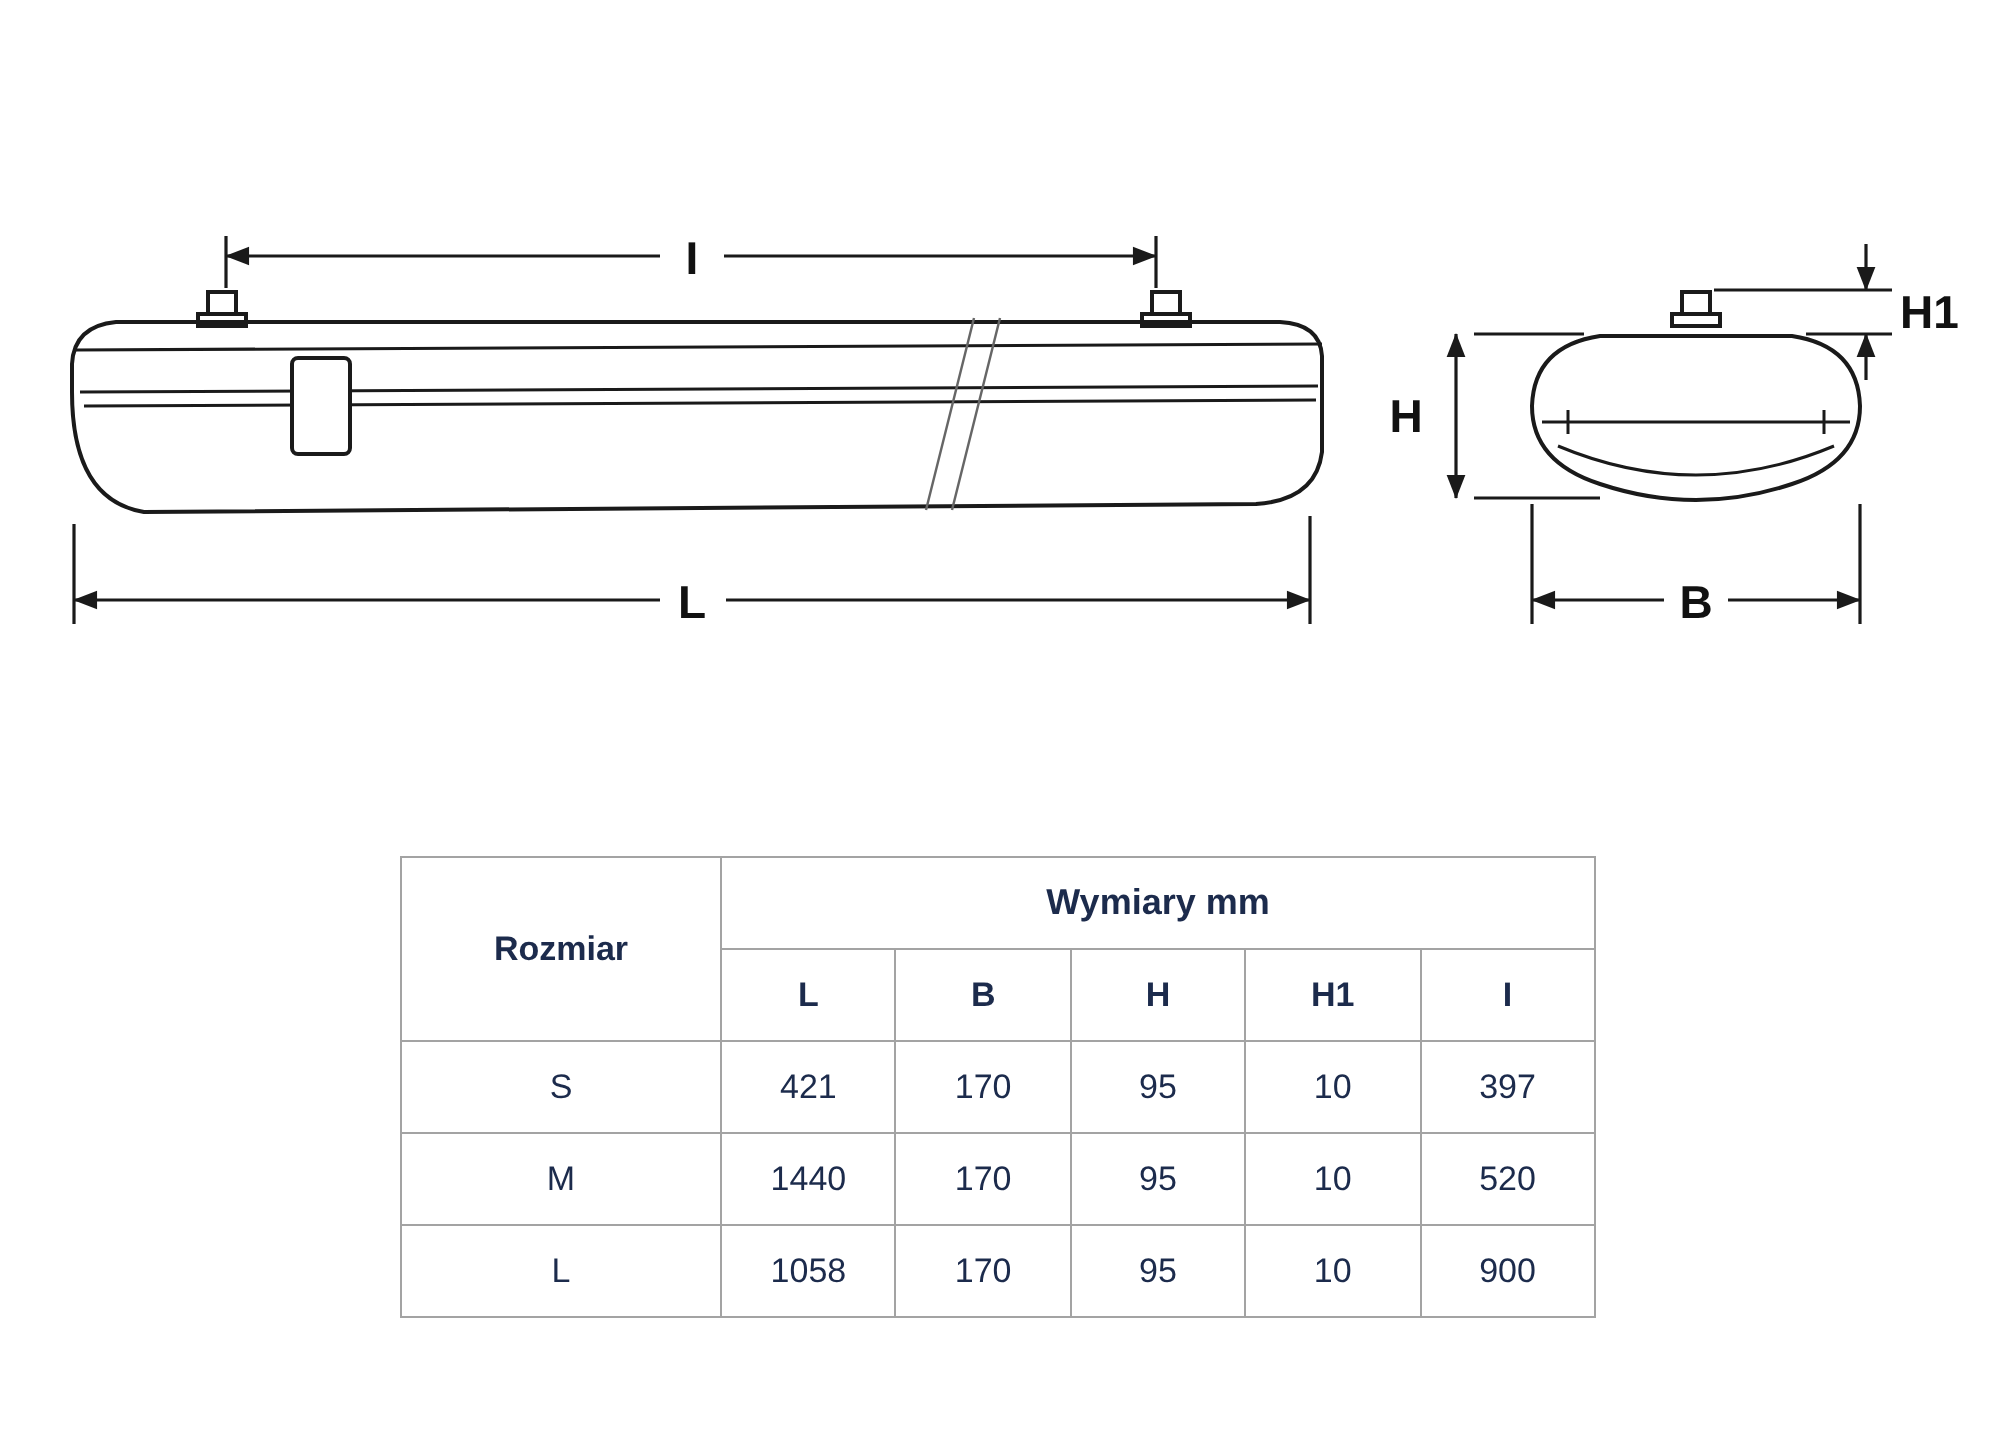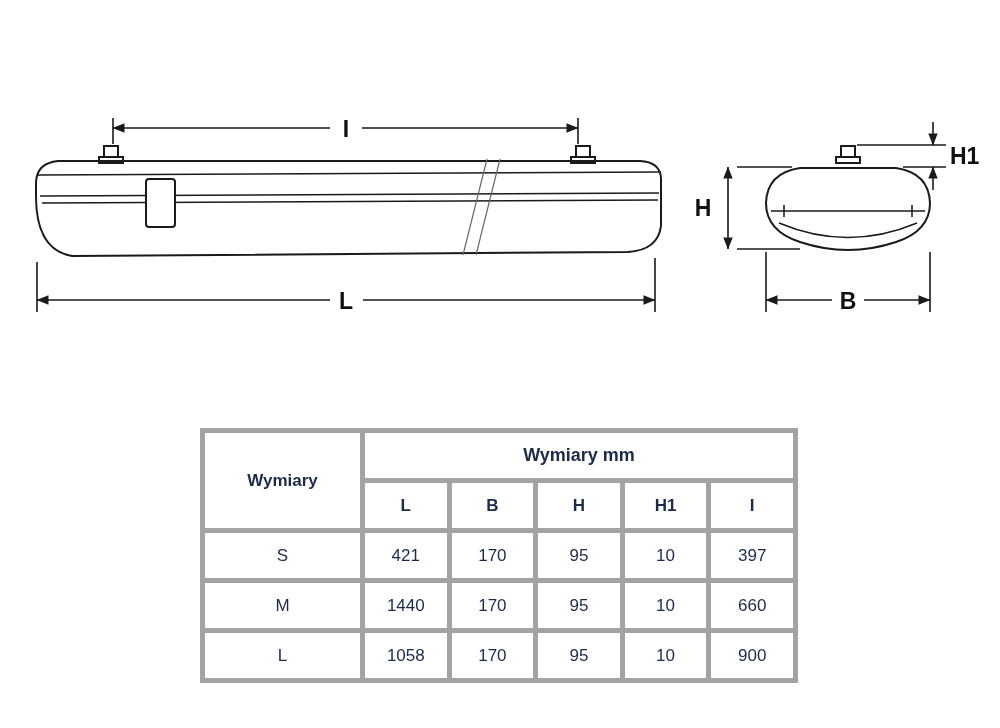--- a/index.html
+++ b/index.html
@@ -24,21 +24,21 @@
     width: 598px;
   }
   table.dims {
     border-collapse: collapse;
     width: 100%;
     color: #1c2b4c;
     font-size: 17px;
     table-layout: fixed;
   }
   table.dims th, table.dims td {
-    border: 5px solid #a3a3a3;
+    border: 1px solid #a3a3a3;
     text-align: center;
     vertical-align: middle;
     padding: 0;
     height: 45px;
   }
   table.dims th { font-weight: bold; font-size: 17px; }
   table.dims td { font-weight: normal; }
   table.dims .group { font-size: 18px; }
   col.size-col { width: 160px; }
 </style>
@@ -130,21 +130,21 @@
       <colgroup>
         <col class="size-col">
         <col>
           <col>
           <col>
           <col>
           <col>
       </colgroup>
       <thead>
         <tr>
-          <th rowspan="2">Wymiary</th>
+          <th rowspan="2">Rozmiar</th>
           <th colspan="5" class="group">Wymiary mm</th>
         </tr>
         <tr>
           <th>L</th>
           <th>B</th>
           <th>H</th>
           <th>H1</th>
           <th>I</th>
         </tr>
       </thead>
@@ -156,21 +156,21 @@
           <td>95</td>
           <td>10</td>
           <td>397</td>
         </tr>
         <tr>
           <td>M</td>
           <td>1440</td>
           <td>170</td>
           <td>95</td>
           <td>10</td>
-          <td>660</td>
+          <td>520</td>
         </tr>
         <tr>
           <td>L</td>
           <td>1058</td>
           <td>170</td>
           <td>95</td>
           <td>10</td>
           <td>900</td>
         </tr>
       </tbody>

